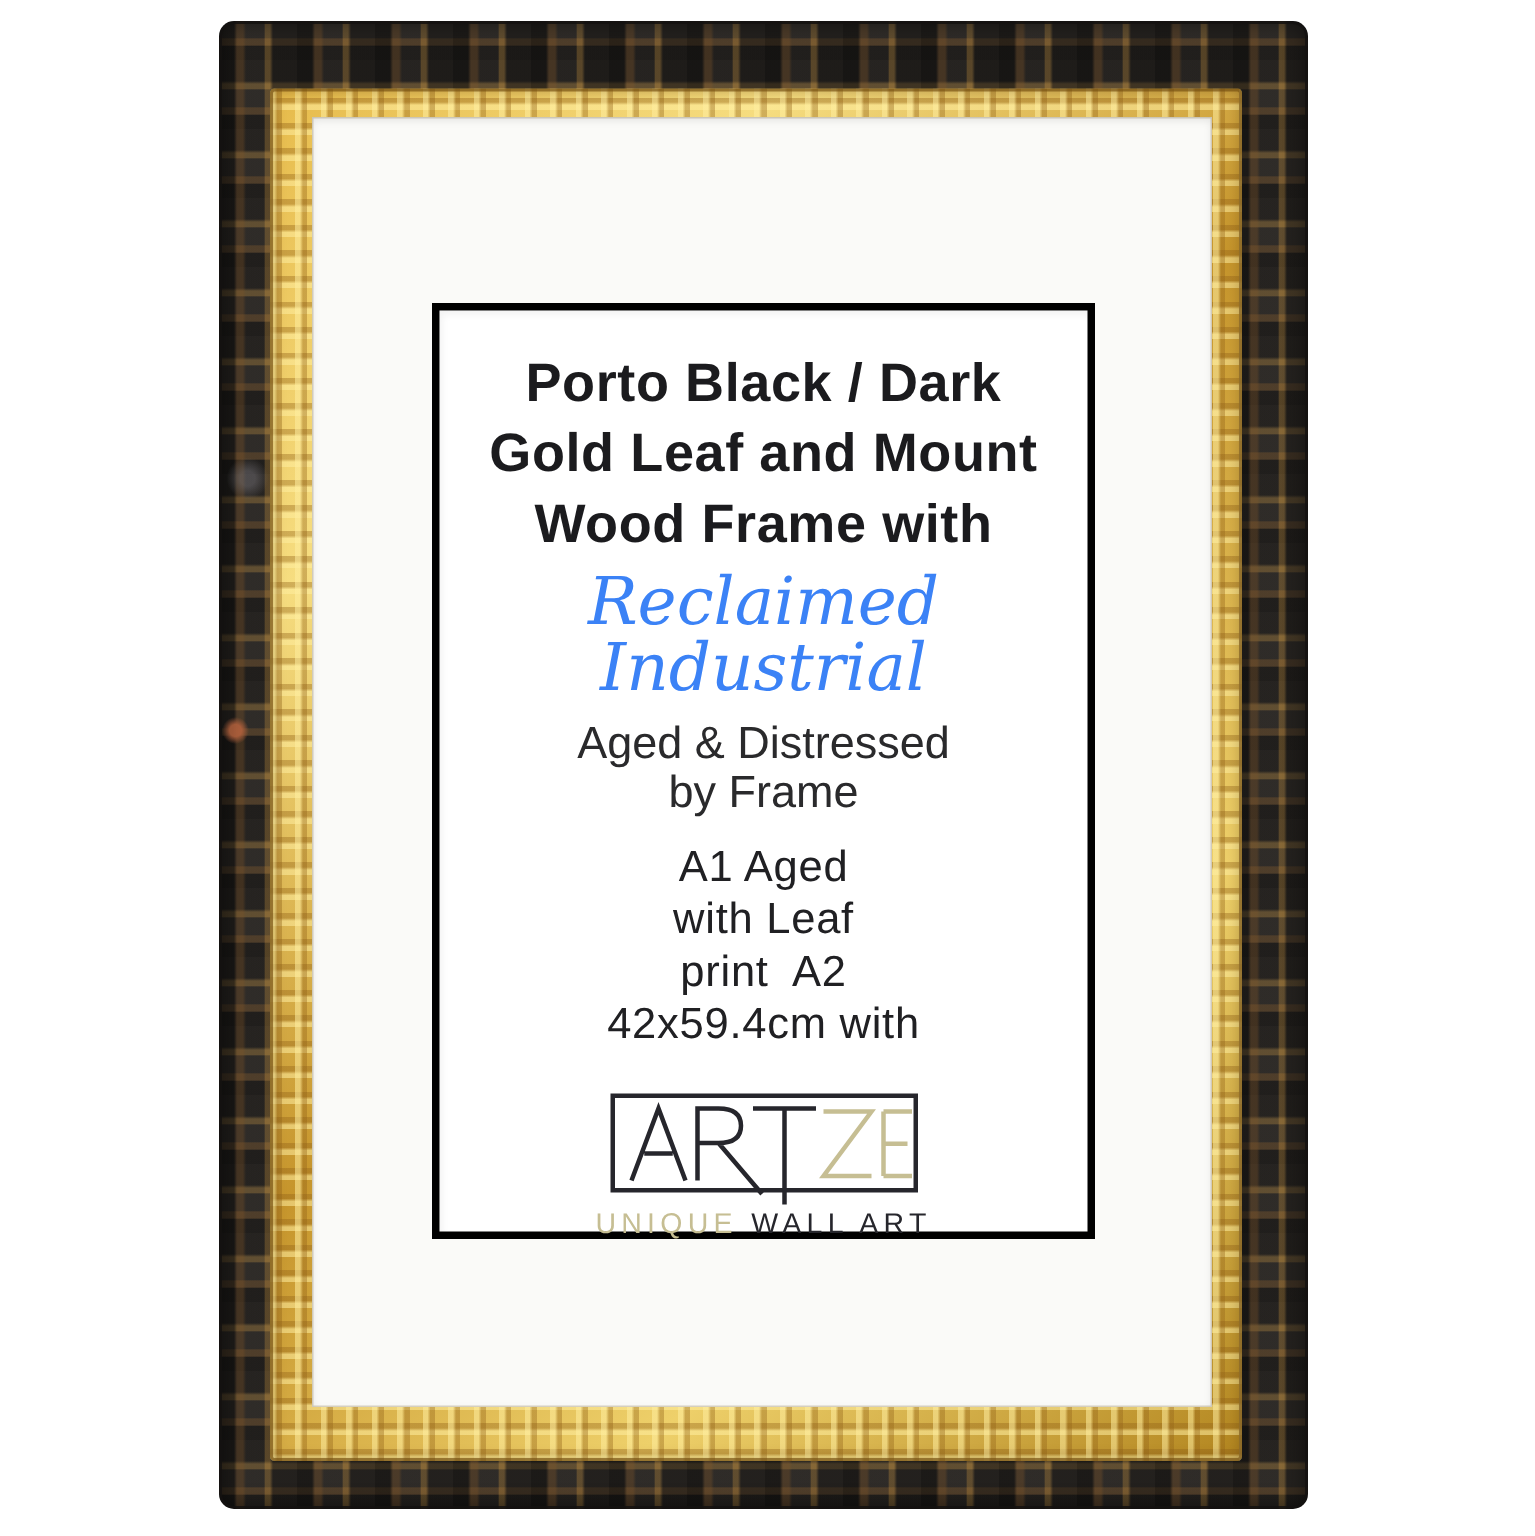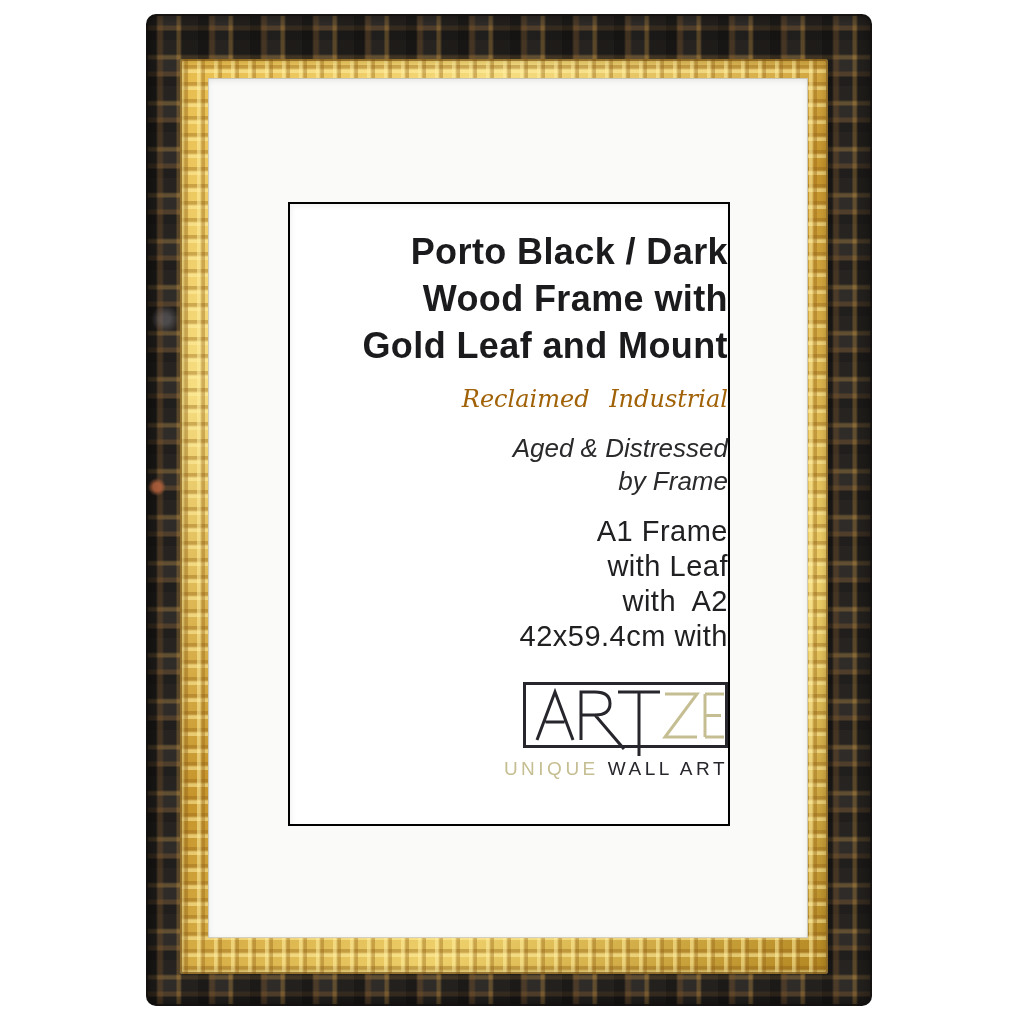--- a/index.html
+++ b/index.html
@@ -29,30 +29,30 @@
     box-shadow: inset 0 0 0 2px rgba(116,78,16,.65), inset 0 0 10px rgba(75,48,8,.45);
   }
   
   .mount{
     position:absolute;left:28px;top:19px;right:20px;bottom:36px;background:#fafaf8;
     box-shadow: inset 0 0 0 1px rgba(120,95,40,.25), inset 0 2px 6px rgba(0,0,0,.10);
   }
   
   .window{
     position:absolute;left:80px;top:124px;width:442px;height:624px;box-sizing:border-box;
-    background:#ffffff;border:2px solid #000000;
+    background:#ffffff;border:5px solid #000000;
     box-shadow: inset 2px 3px 5px rgba(0,0,0,.05);
-    text-align:right;color:#1d1d20;
+    text-align:center;color:#1d1d20;
   }
   .title-block{margin-top:24px;}
   .title-line{font-weight:bold;font-size:36px;line-height:47px;letter-spacing:.4px;color:#1b1b1e;}
   .script-block{margin-top:8px;font-family:"DejaVu Serif","Liberation Serif",serif;font-style:italic;}
-  .script-line{font-size:24px;line-height:44px;word-spacing:12px;color:#a16207;}
+  .script-line{font-size:44px;line-height:44px;word-spacing:12px;color:#3b82f6;}
   .aged-block{margin-top:11px;}
-  .aged-line{font-size:26px;line-height:33px;color:#2a2a2c;font-style:italic;}
+  .aged-line{font-size:30px;line-height:33px;color:#2a2a2c;}
   .size-block{margin-top:16px;}
   .size-line{font-size:29px;line-height:35px;letter-spacing:.5px;white-space:pre-wrap;color:#202023;}
   
   .logo{margin-top:28px;}
   .logo-box{position:relative;display:inline-block;width:205px;height:66px;}
   .logo-box svg{position:absolute;left:0;top:0;overflow:visible;}
   .logo-box svg path, .logo-box svg rect{fill:none;stroke-width:3;}
   .tagline{margin-top:6px;font-size:19px;font-weight:normal;letter-spacing:3.5px;white-space:nowrap;}
   .tagline .gold-text{color:#b7ae85;}
   .tagline .black-text{color:#26262c;margin-left:9px;}
@@ -62,37 +62,37 @@
 <body>
 
 <div class="stage">
   <div class="frame">
     <div class="gold">
       <div class="mount">
         <div class="window">
 
           <div class="title-block">
             <div class="title-line">Porto Black / Dark</div>
+            <div class="title-line">Gold Leaf and Mount</div>
             <div class="title-line">Wood Frame with</div>
-            <div class="title-line">Gold Leaf and Mount</div>
           </div>
 
           <div class="script-block">
             <div class="script-line">Reclaimed Industrial</div>
           </div>
 
           <div class="aged-block">
             <div class="aged-line">Aged &amp; Distressed</div>
             <div class="aged-line">by Frame</div>
           </div>
 
           <div class="size-block">
-            <div class="size-line">A1 Frame</div>
+            <div class="size-line">A1 Aged</div>
             <div class="size-line">with Leaf</div>
-            <div class="size-line">with  A2</div>
+            <div class="size-line">print  A2</div>
             <div class="size-line">42x59.4cm with</div>
           </div>
 
           <div class="logo">
             <div class="logo-box" role="img" aria-label="ARTZE">
               <span class="sr-only">ART</span>
               <span class="sr-only">ZE</span>
               <svg viewBox="0 0 205 80" width="205" height="80" aria-hidden="true">
                 <rect x="1.5" y="1.5" width="202" height="63" stroke="#26262c"></rect>
                 <g stroke="currentColor" style="color:#26262c">

